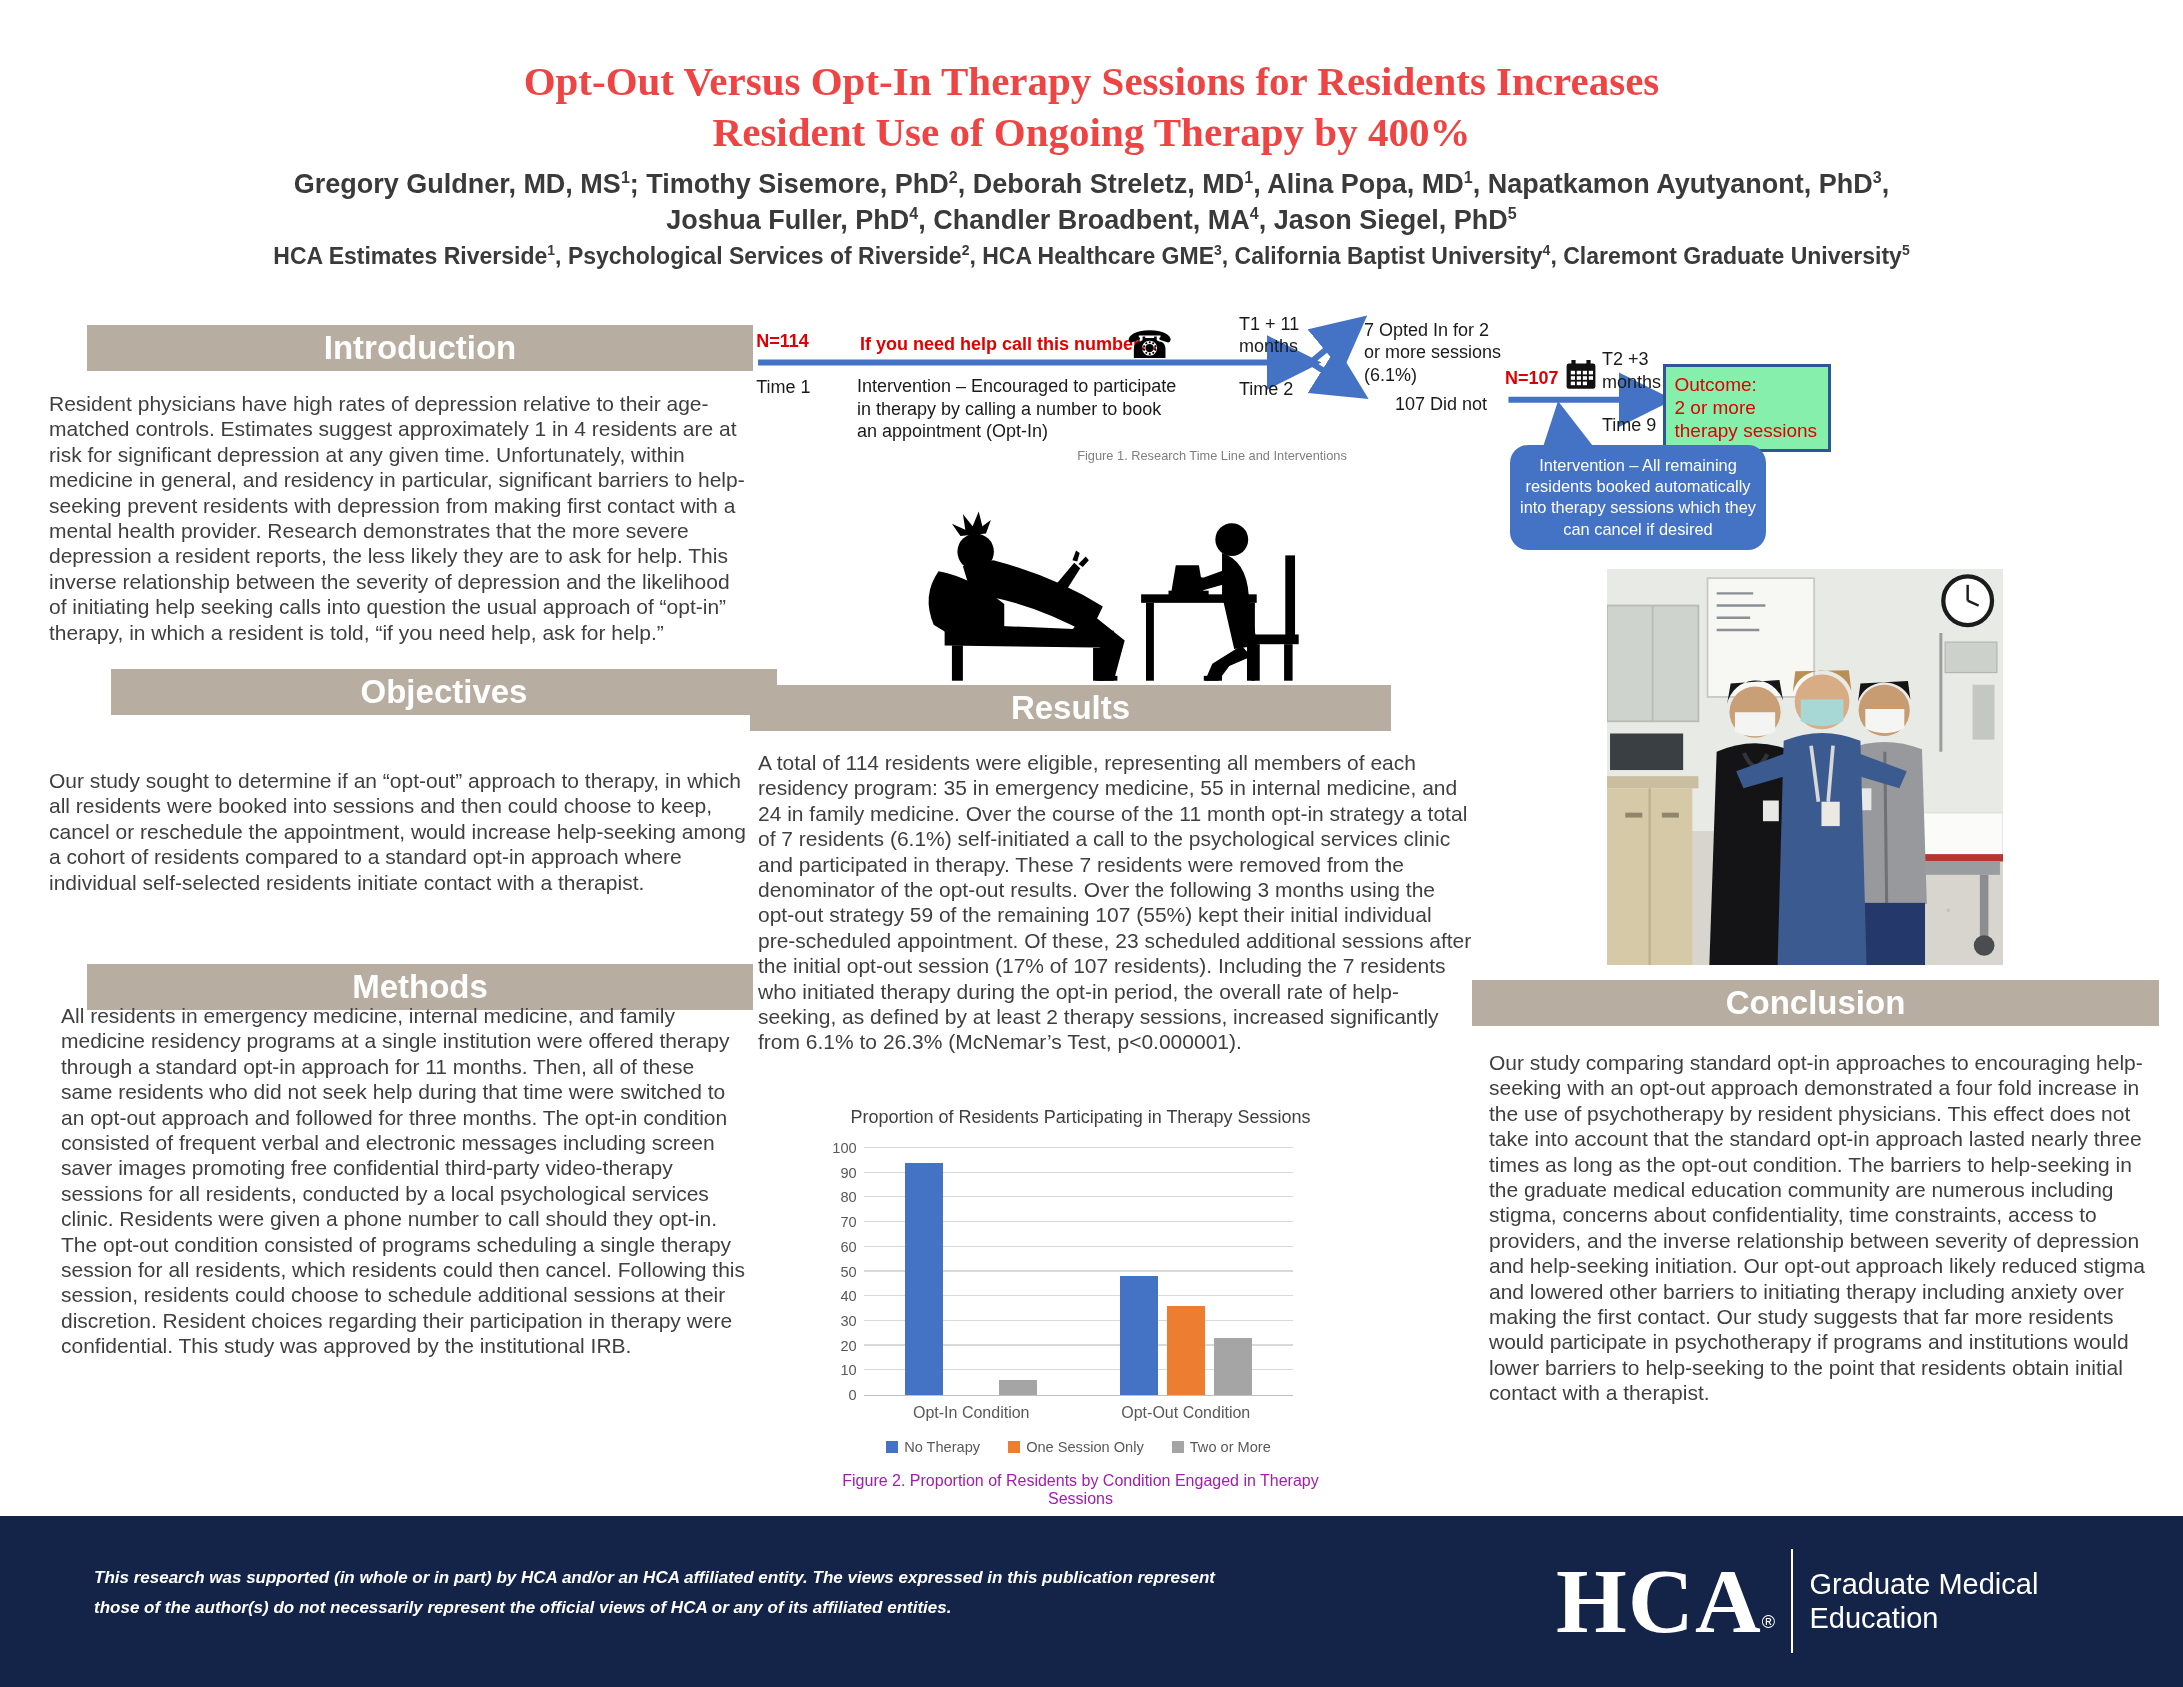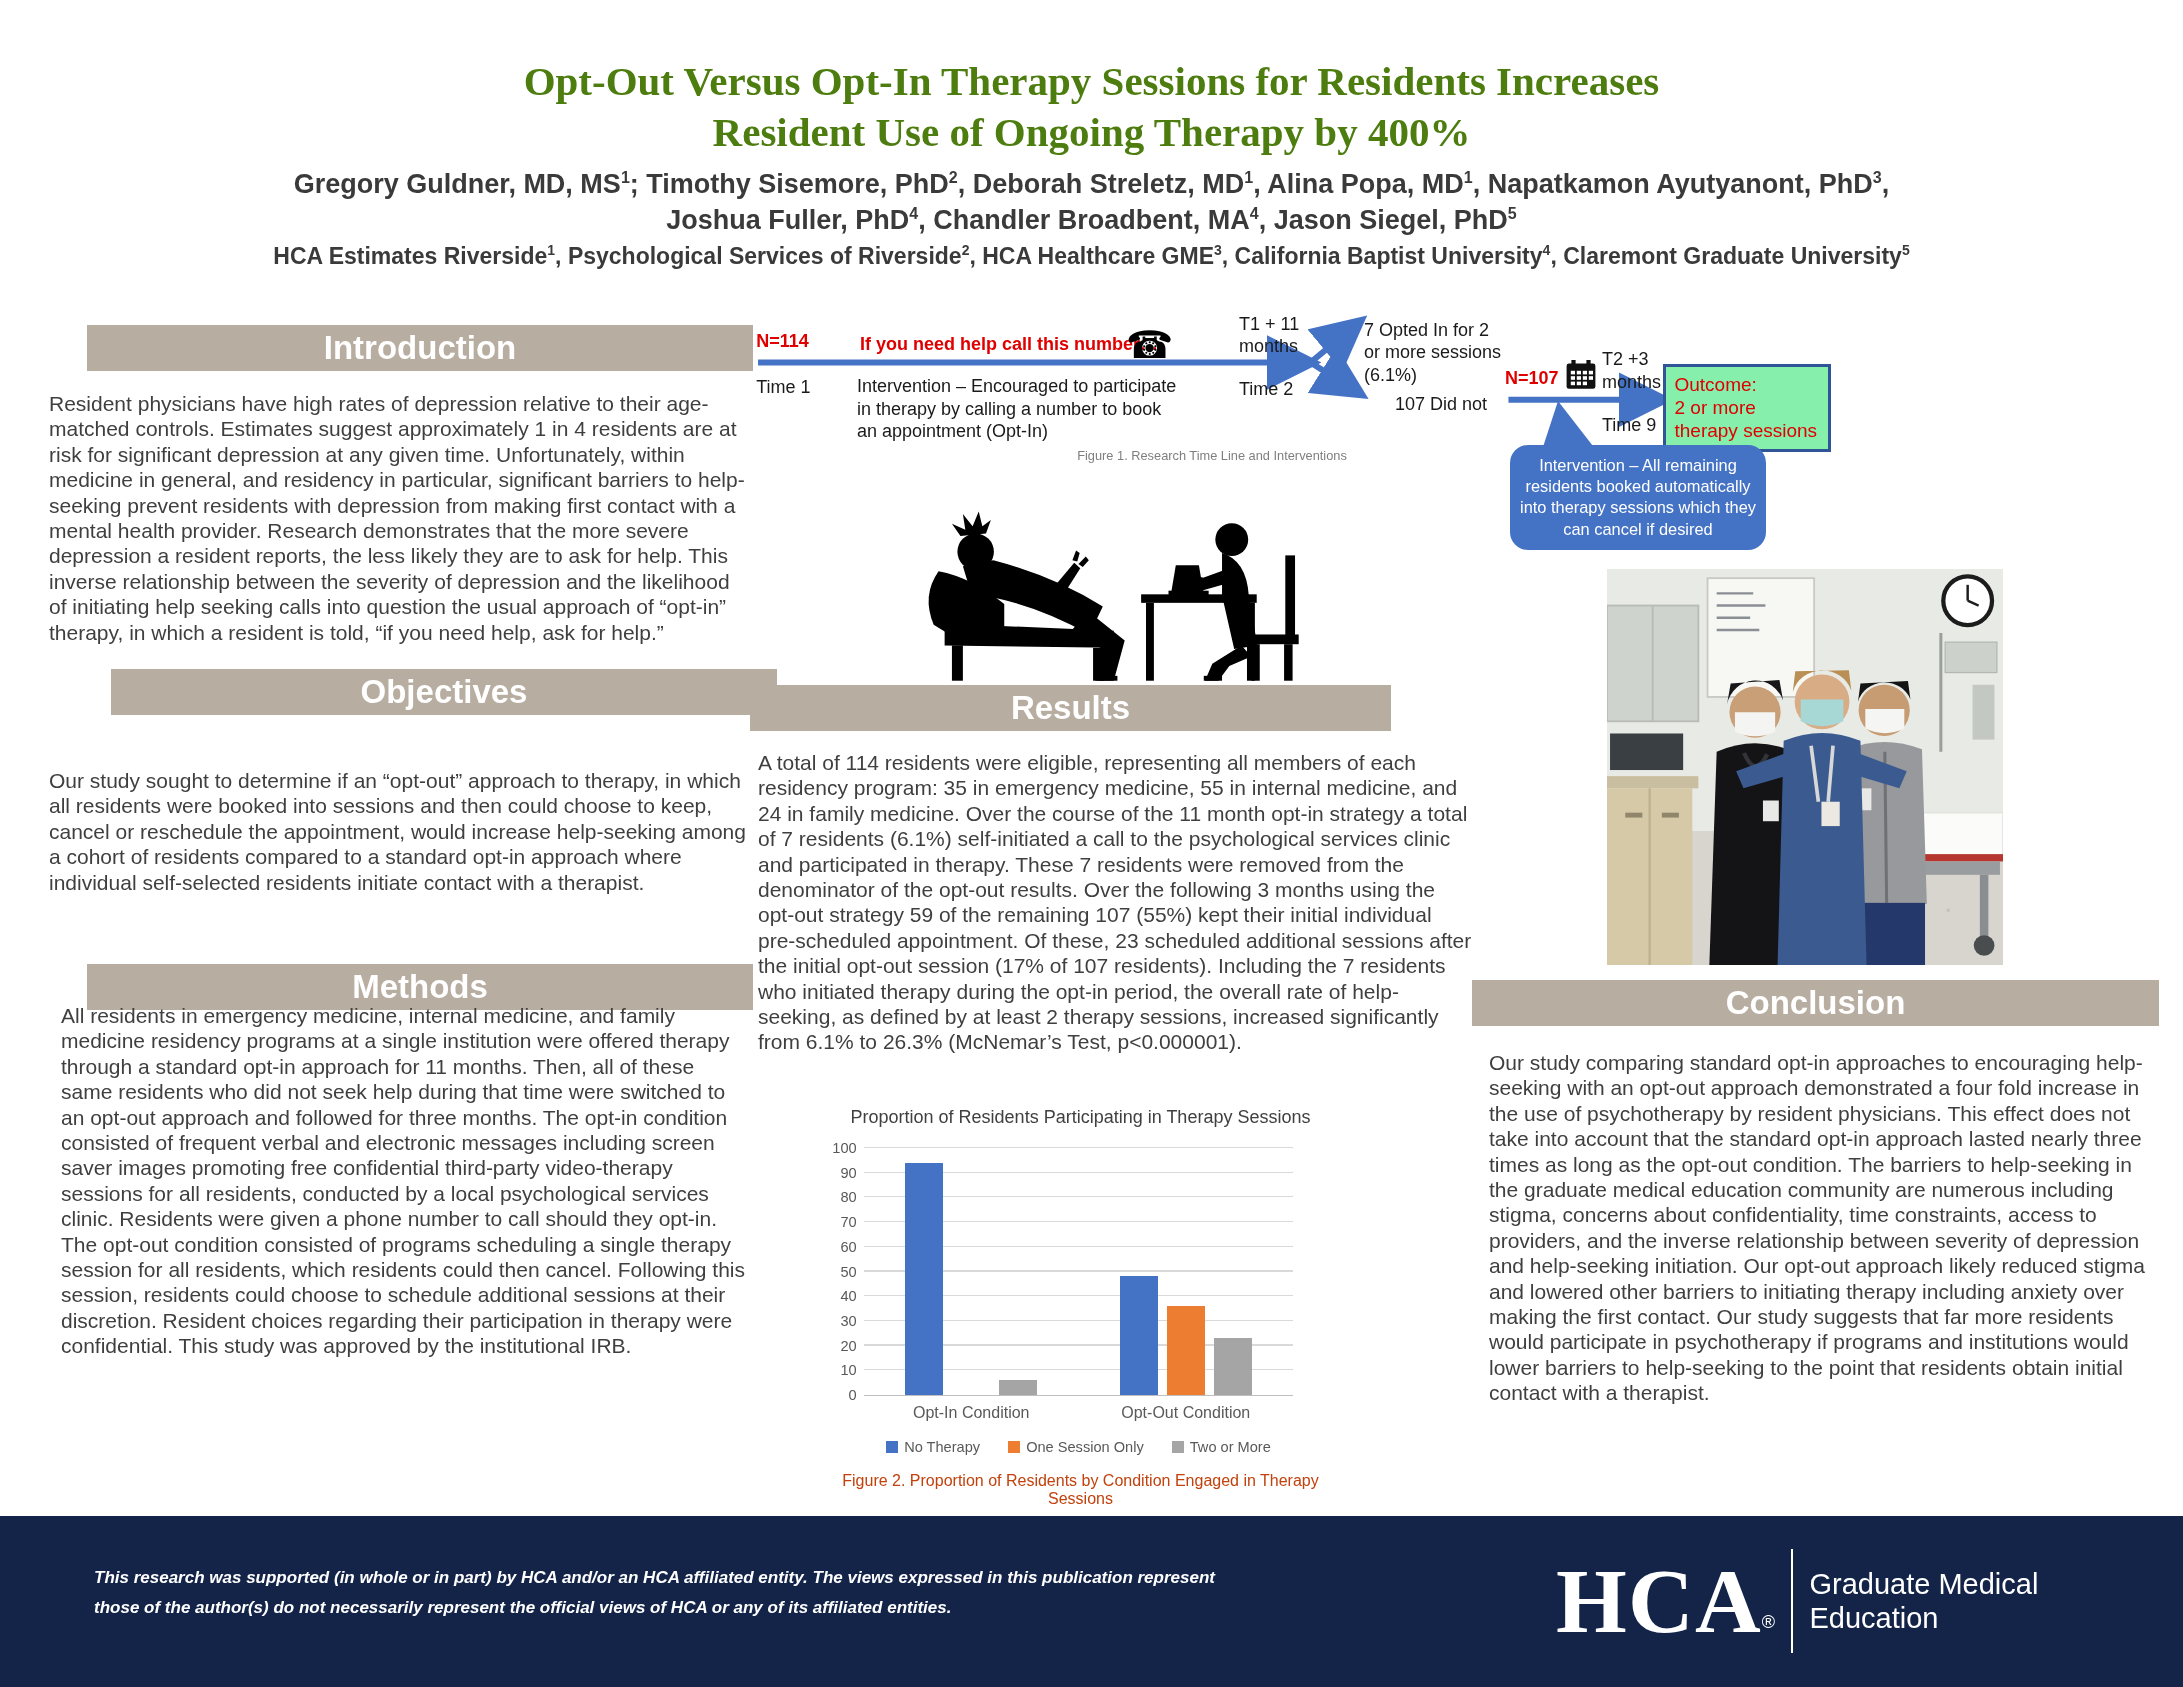--- a/index.html
+++ b/index.html
@@ -2,21 +2,21 @@
 <html style="font-size:9.7px"><head>
 <meta charset="utf-8">
 <style>
   html,body{margin:0;padding:0;background:#fff;}
   body{width:2183px;height:1687px;position:relative;font-family:"Liberation Sans",sans-serif;}
   .poster{position:absolute;inset:0;background:#ffffff;overflow:hidden;}
 
   
   .title{position:absolute;left:0;top:56px;width:100%;text-align:center;
          font-family:"Liberation Serif",serif;font-weight:bold;font-size:41px;
-         line-height:1.25;color:#4d7c0f;}
+         line-height:1.25;color:#ef4444;}
   .authors{position:absolute;left:0;top:166px;width:100%;text-align:center;
            font-weight:bold;font-size:27px;line-height:1.35;color:#3a3a3a;}
   .authors sup{font-size:16px;}
   .affiliations{position:absolute;left:0;top:242px;width:100%;text-align:center;
                 font-weight:bold;font-size:23px;color:#3a3a3a;}
   .affiliations sup{font-size:14px;}
 
   
   .sec-bar{position:absolute;height:46px;background:#b7ada0;color:#ffffff;
            font-weight:bold;font-size:33px;display:flex;align-items:center;justify-content:center;}
@@ -54,21 +54,21 @@
   .bar-group{position:absolute;bottom:0;height:100%;display:flex;align-items:flex-end;gap:9px;
              transform:translateX(-50%);}
   .bar{width:38px;}
   .cat-row{position:absolute;left:24px;top:297px;width:429px;height:24px;}
   .cat-label{position:absolute;transform:translateX(-50%);font-size:16px;color:#595959;white-space:nowrap;}
   .legend{position:absolute;left:24px;top:332px;width:429px;display:flex;justify-content:center;
           gap:28px;font-size:14.6px;color:#595959;}
   .legend-item{display:flex;align-items:center;gap:6px;white-space:nowrap;}
   .swatch{width:12px;height:12px;display:inline-block;}
   .fig2-caption{position:absolute;left:0;top:365px;width:481px;text-align:center;
-                font-size:16px;color:#c2410c;}
+                font-size:16px;color:#a21caf;}
 
   
   .footer{position:absolute;left:0;top:1516px;width:2183px;height:171px;background:#132448;}
   .disclaimer{position:absolute;left:94px;top:47px;width:1169px;color:#ffffff;
               font-size:17px;font-style:italic;font-weight:bold;line-height:1.75;}
   .hca-logo{position:absolute;left:1556px;top:13.4px;height:144px;display:flex;align-items:center;gap:16px;color:#fff;}
   .hca-word{font-family:"Liberation Serif",serif;font-weight:bold;font-size:91px;letter-spacing:1.2px;line-height:1;}
   .hca-reg{font-size:18px;vertical-align:super;font-family:"Liberation Sans",sans-serif;font-weight:normal;}
   .hca-divider{width:2.4px;height:104px;background:#ffffff;}
   .hca-division{font-size:29px;line-height:1.2;}

